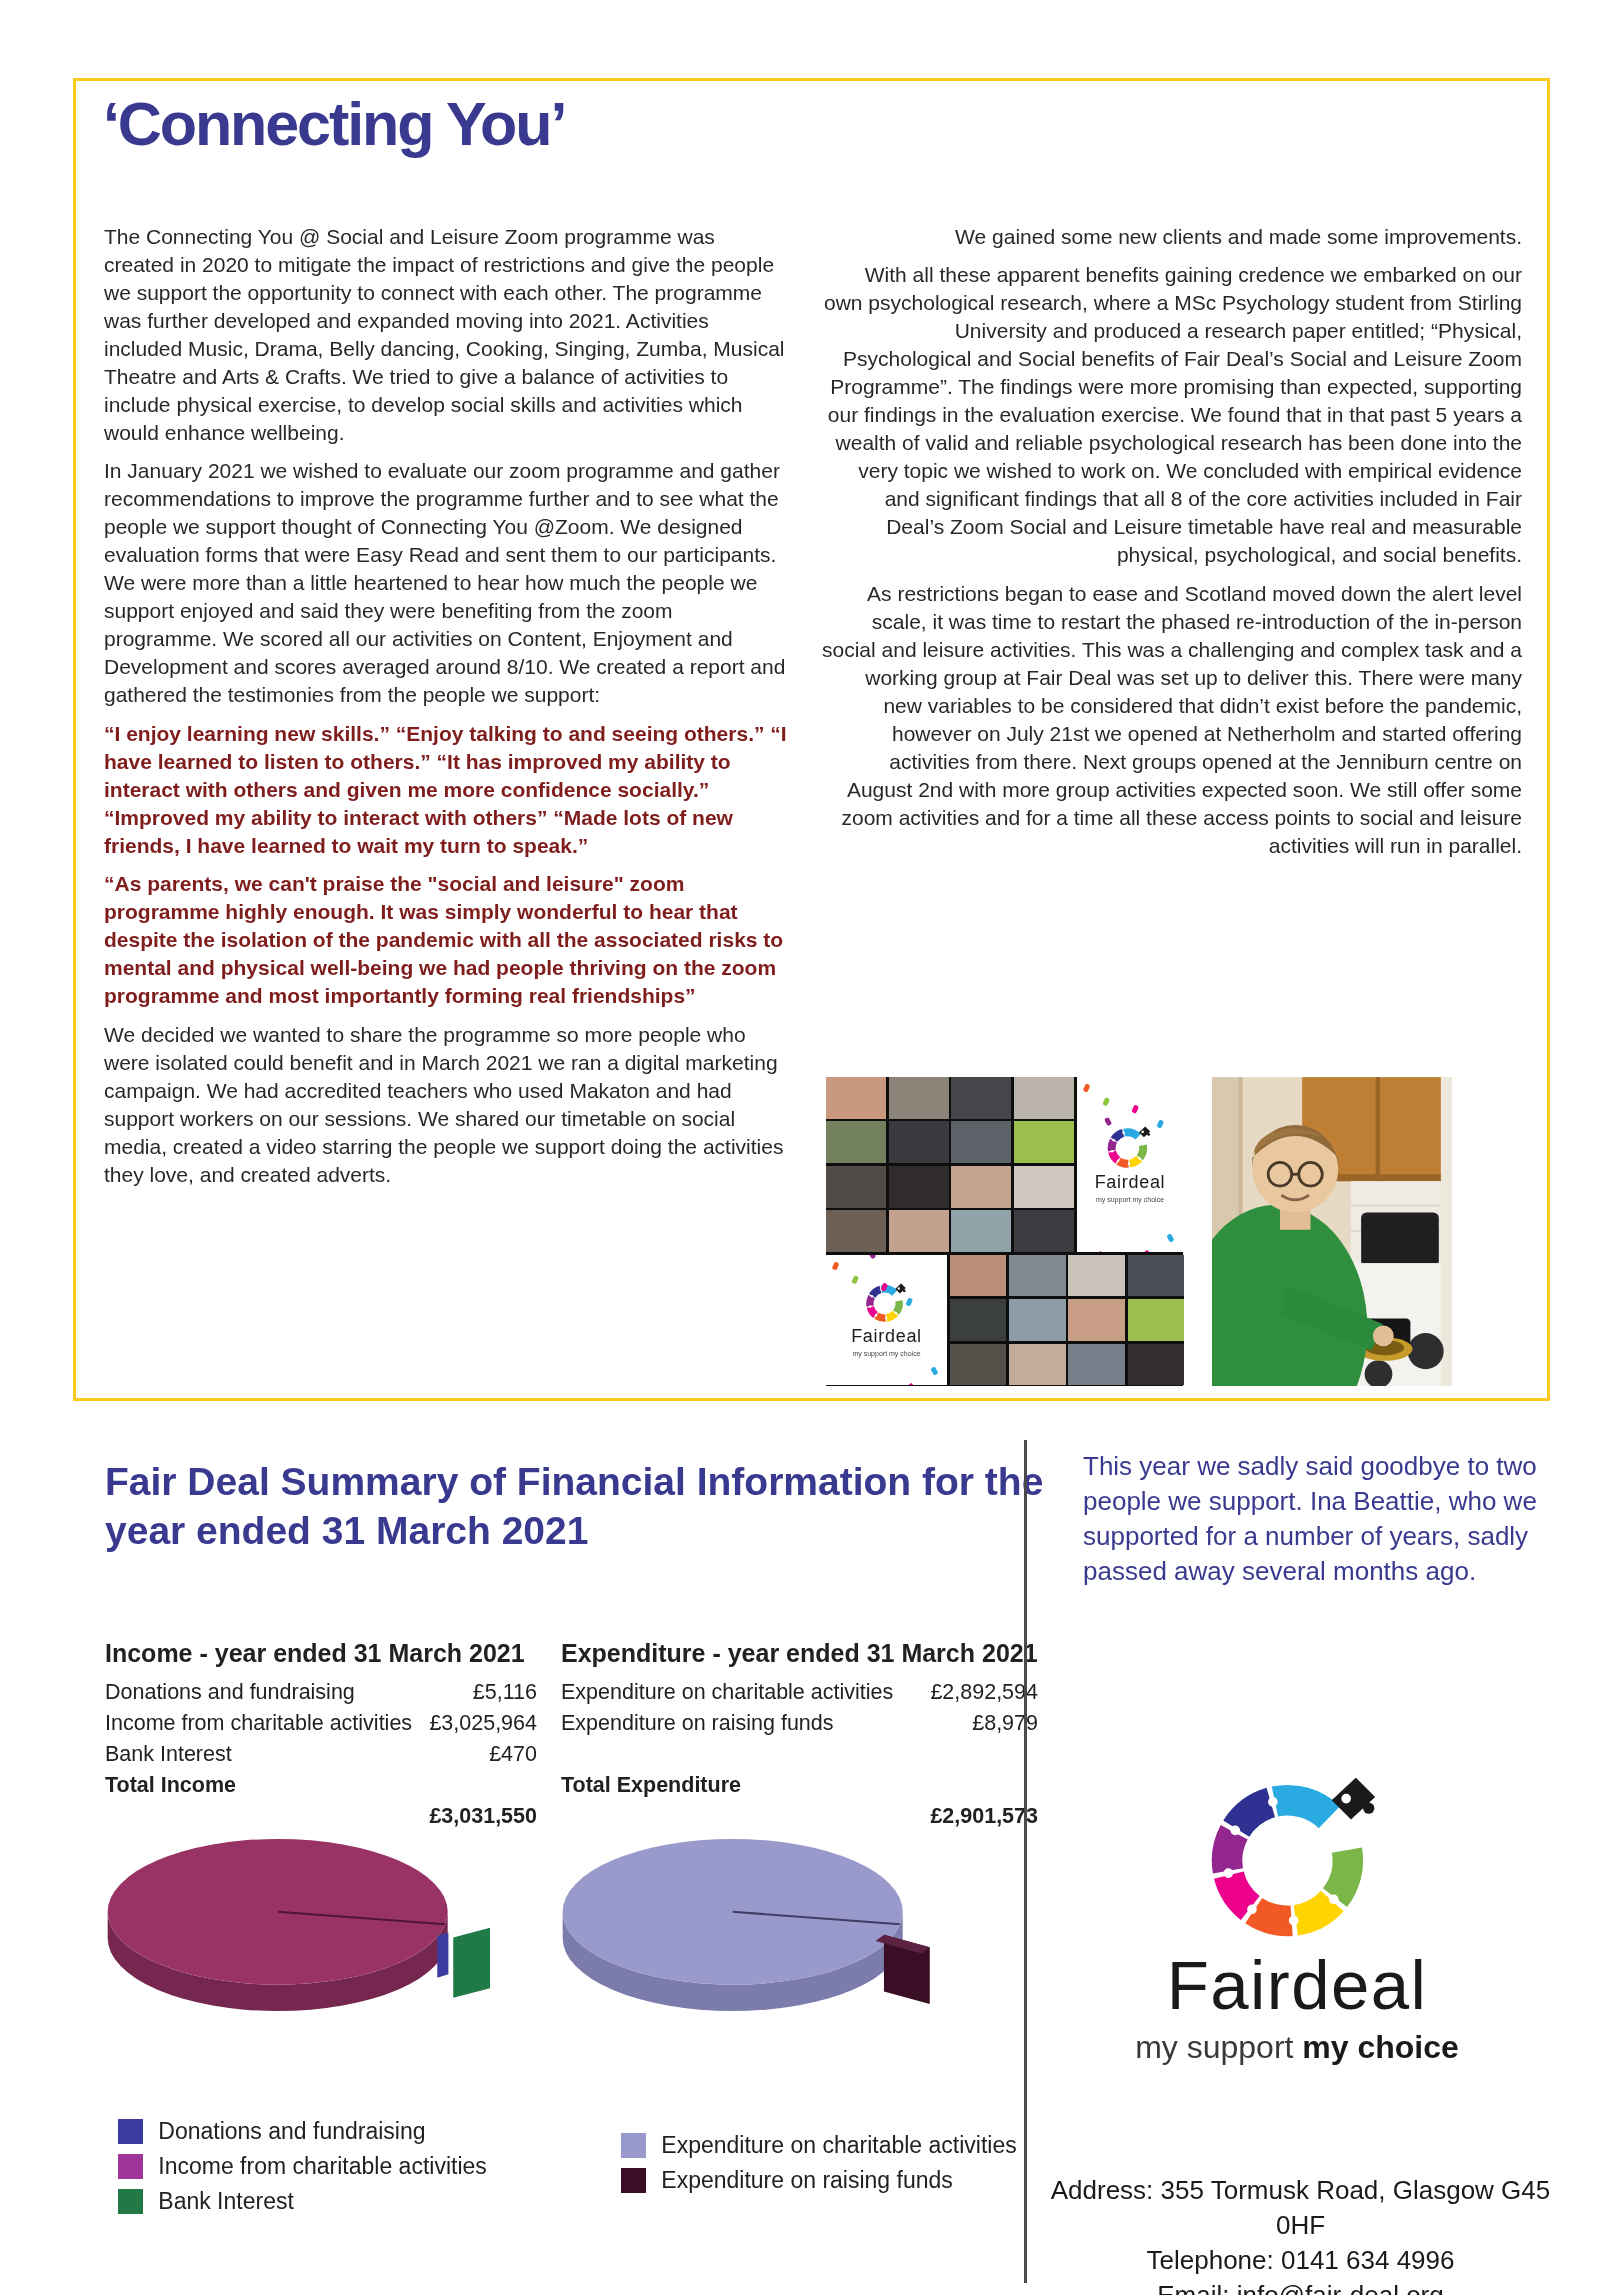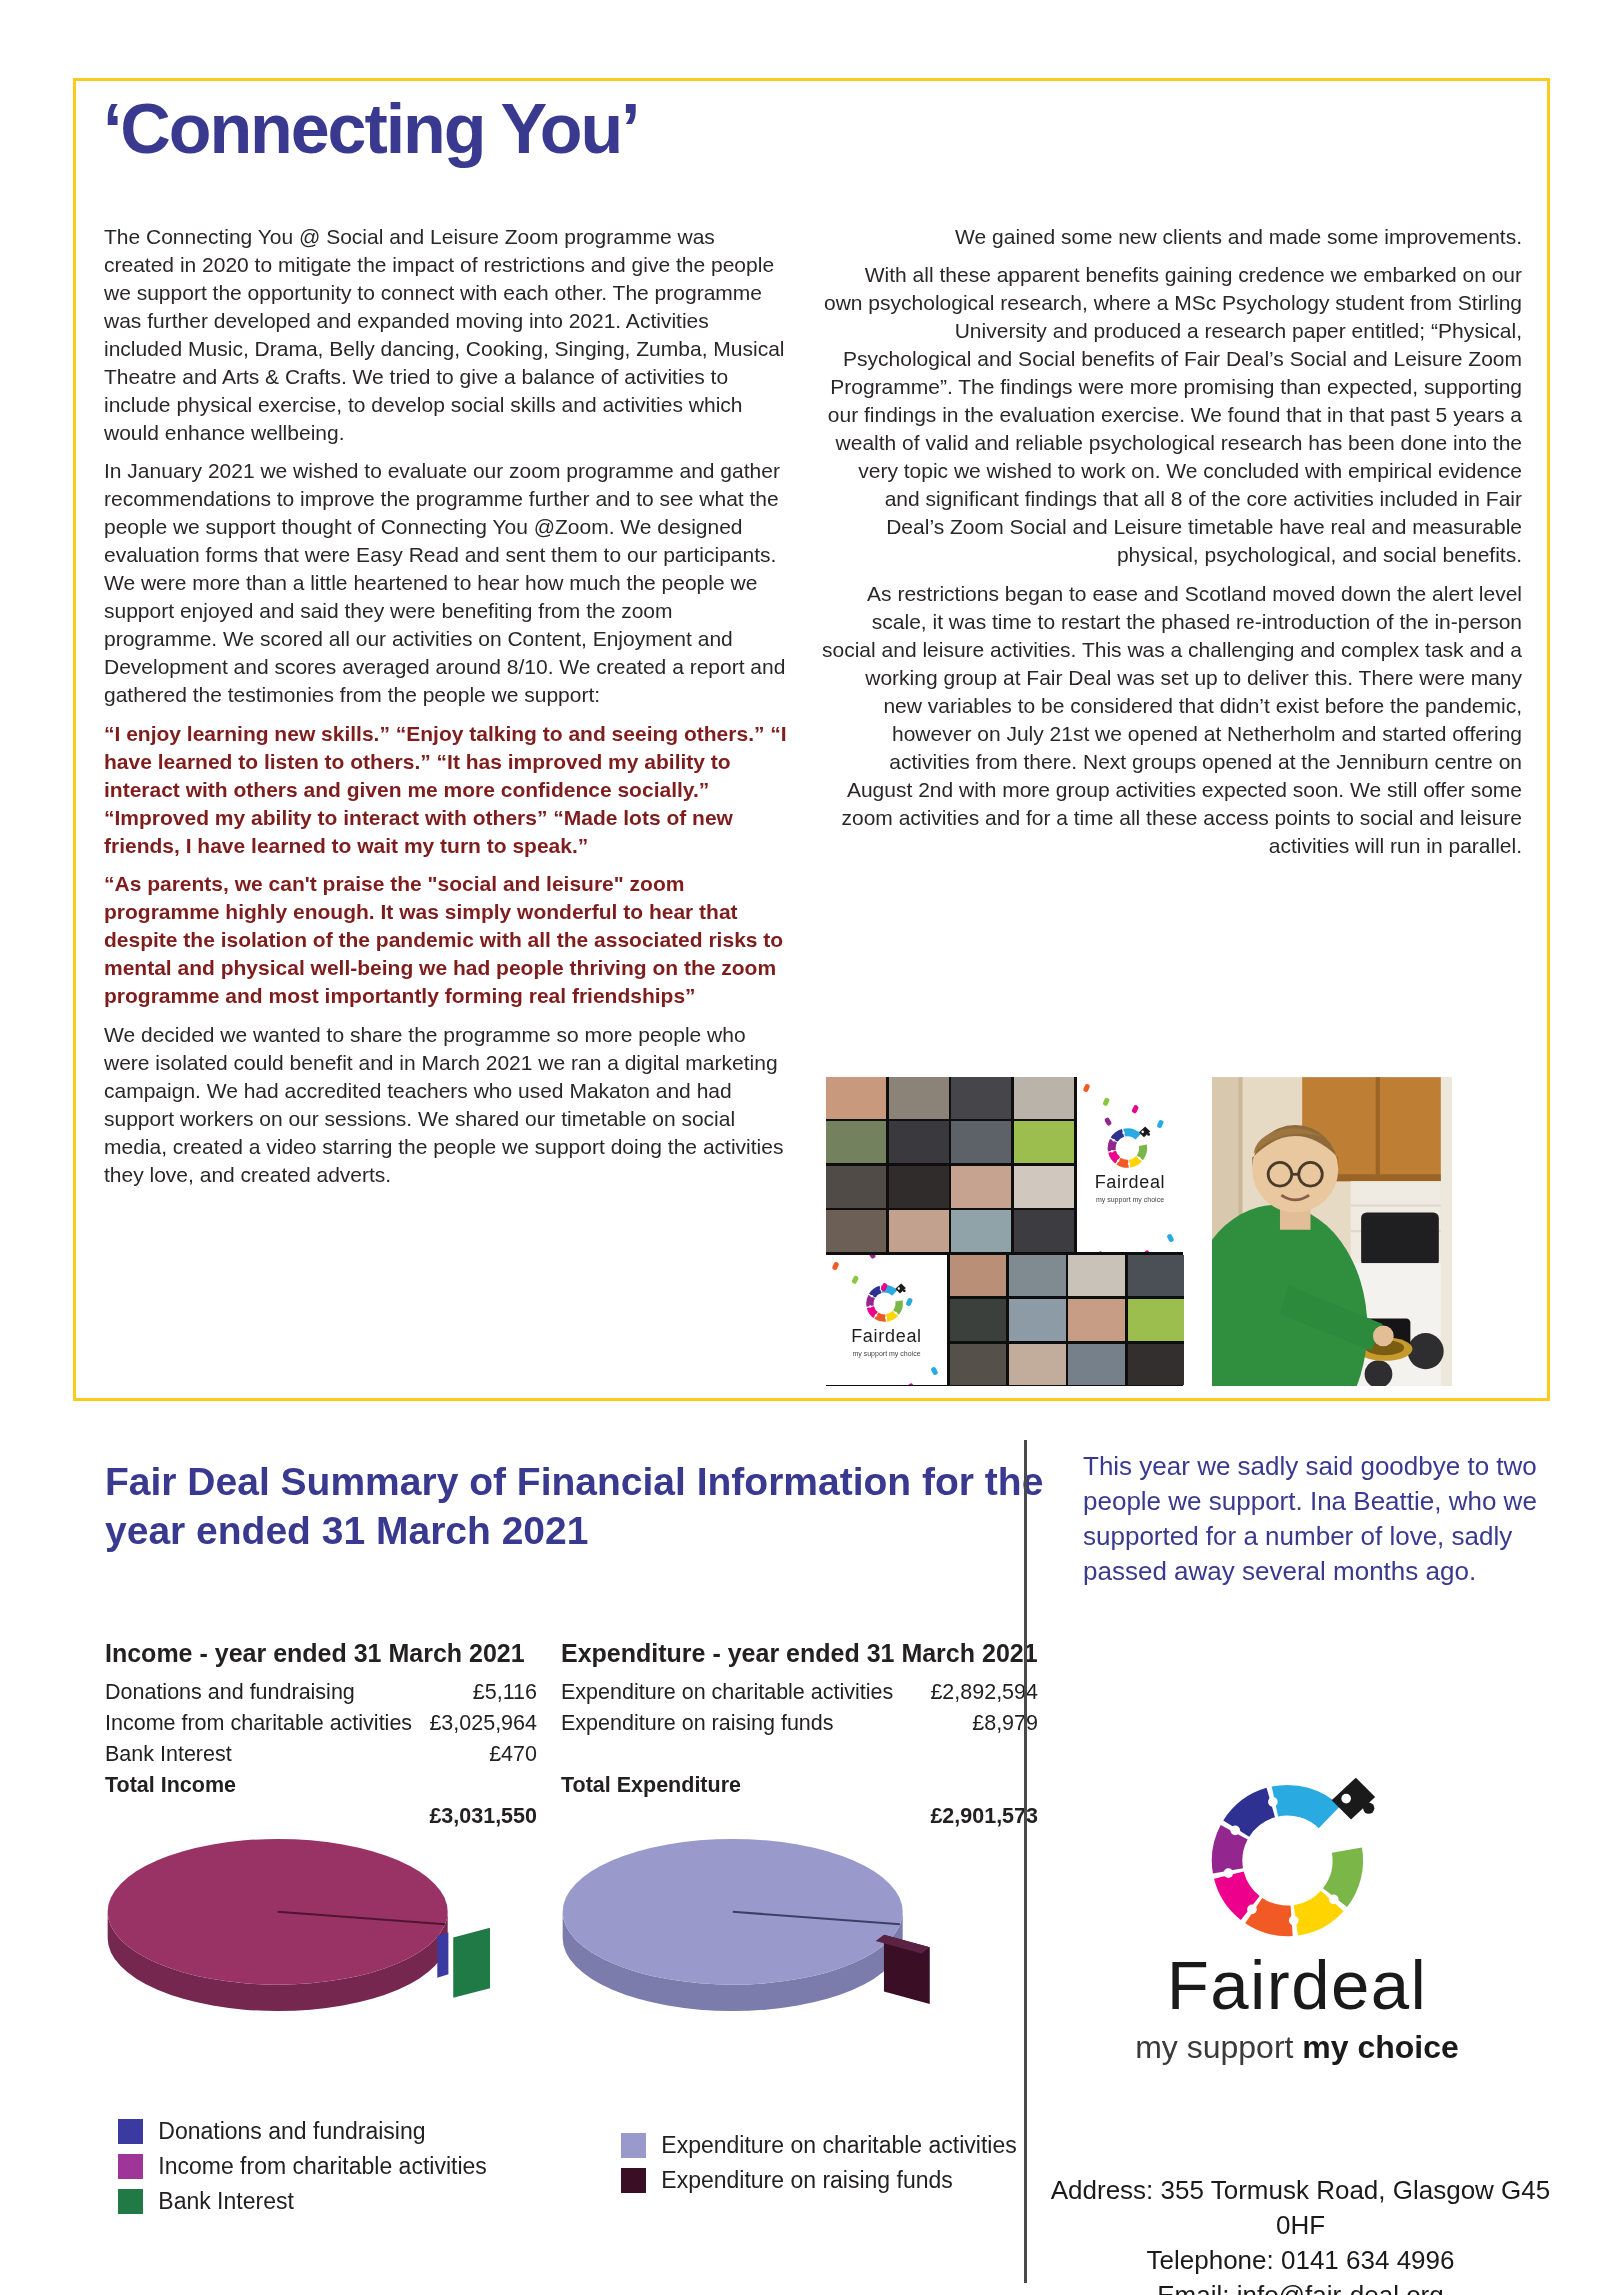--- a/index.html
+++ b/index.html
@@ -4,21 +4,21 @@
 <style>
   * { margin:0; padding:0; box-sizing:border-box; }
   body {
     width:1623px; height:2295px; position:relative; background:#ffffff;
     font-family:"Liberation Sans", sans-serif; color:#2b2728; overflow:hidden;
   }
   .abs { position:absolute; }
 
   
   #article-box { left:73px; top:78px; width:1477px; height:1323px; border:3.5px solid #F8CB1C; background:#fff; }
-  #page-title { left:103px; top:89px; width:971px; font-size:70px; letter-spacing:-2.1px; color:#39398F; }
+  #page-title { left:103px; top:89px; width:971px; font-size:61px; letter-spacing:-2.1px; color:#39398F; }
 
   .col { font-size:21px; line-height:28px; color:#2b2728; }
   #col-left  { left:104px; top:223px; width:686px; }
   #col-right { left:821px; top:223px; width:701px;text-align:right; }
   .col p { margin-bottom:10.4px; }
   .quote { color:#7f1d1d; font-weight:bold; }
 
   
   #collage { left:826px; top:1077px; width:357px; height:309px; background:#0e0e0e; }
   .vgrid { position:absolute; display:grid; gap:2.8px; background:#0e0e0e; }
@@ -281,21 +281,21 @@
   </div>
   <div class="lrow">
     <span class="sw sw-dark"></span>
     <span>Expenditure on raising funds</span>
   </div>
 </div>
 
 <div class="abs" id="sidebar-line"></div>
 
 <div class="abs" id="memorial">
-  <p>This year we sadly said goodbye to two people we support. Ina Beattie, who we supported for a number of love, sadly passed away several months ago.</p>
+  <p>This year we sadly said goodbye to two people we support. Ina Beattie, who we supported for a number of years, sadly passed away several months ago.</p>
 </div>
 
 <div class="abs" id="brand">
   <svg width="173" height="165" viewBox="0 0 215 205">
       <use href="#fdring"></use>
     </svg>
   <div class="name">Fairdeal</div>
   <div class="tagline">
     <span>my support</span>
     <b>my choice</b>

